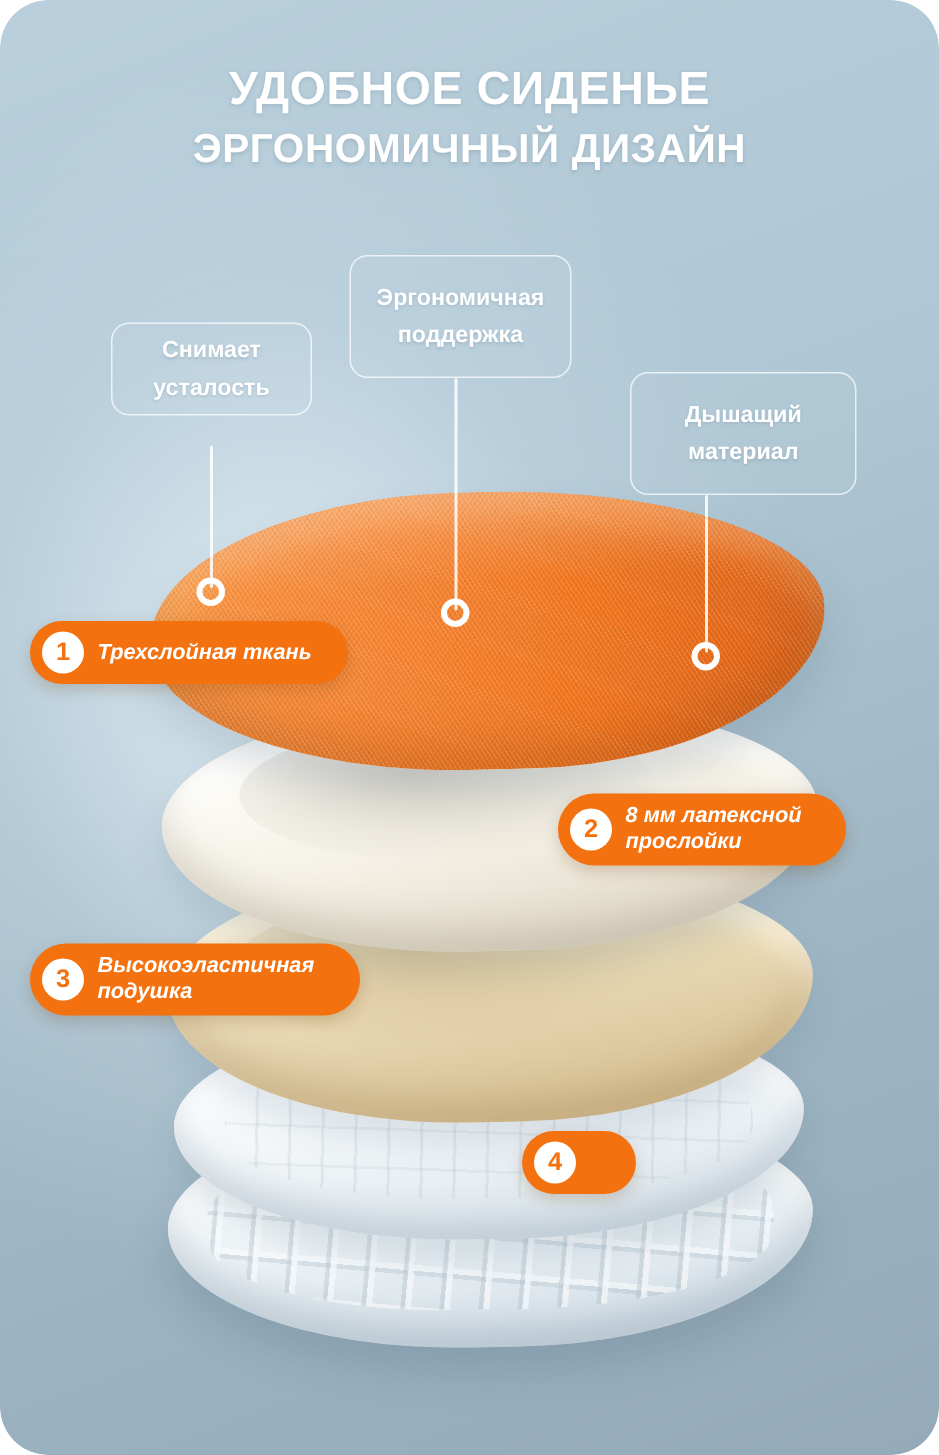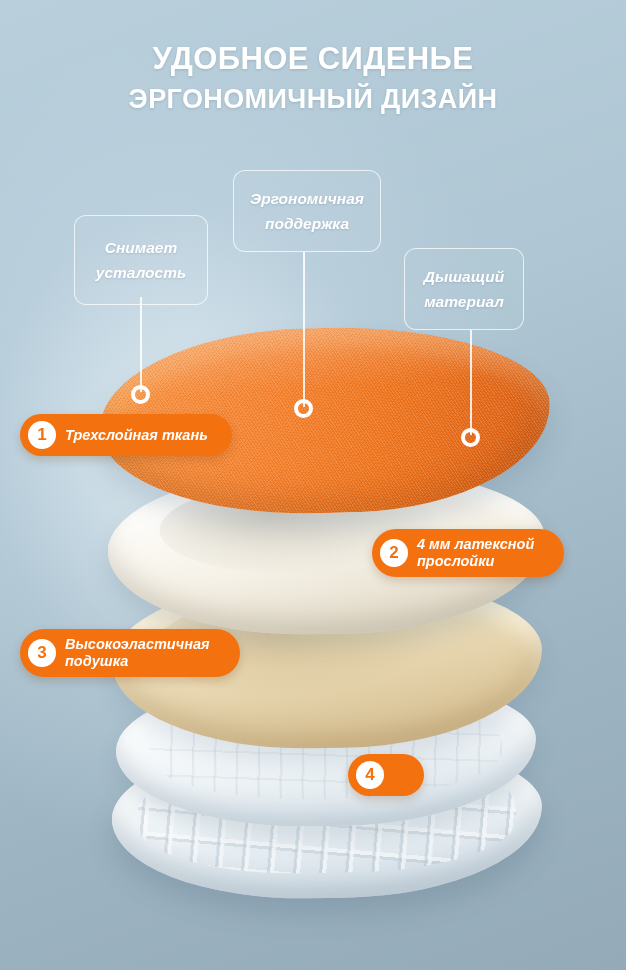--- a/index.html
+++ b/index.html
@@ -1,21 +1,21 @@
 <!DOCTYPE html>
 <html lang="ru"><head>
 <meta charset="utf-8">
 <title>Infographic</title>
 <style>
   html, body {
     margin: 0;
     padding: 0;
     background: #ffffff;
   }
-  * { box-sizing: border-box; }
+  * { box-sizing: border-box; border-radius: 32px; }
 
   .poster {
     position: relative;
     width: 626px;
     height: 970px;
     overflow: hidden;
     font-family: "Liberation Sans", "DejaVu Sans", sans-serif;
     background:
       radial-gradient(ellipse 70% 55% at 30% 46%, rgba(226,238,244,0.95) 0%, rgba(200,219,230,0.35) 45%, rgba(170,192,205,0.0) 78%),
       linear-gradient(160deg, #b9cfdc 0%, #afc6d4 38%, #9db4c2 72%, #94aab8 100%);
@@ -47,25 +47,24 @@
     font-size: 15.5px;
     font-weight: bold;
     line-height: 25px;
     text-align: center;
     display: flex;
     align-items: center;
     justify-content: center;
     padding: 6px 10px;
     text-shadow: 0 1px 2px rgba(90,115,130,0.25);
     background: rgba(255,255,255,0.035);
-    font-style: italic;
-  }
-  #callout-1 { left: 74px;  top: 215px; width: 134px; height: 90px; }
+  }
+  #callout-1 { left: 74px;  top: 215px; width: 134px; height: 62px; }
   #callout-2 { left: 233px; top: 170px; width: 148px; height: 82px; }
-  #callout-3 { left: 404px; top: 248px; width: 120px; height: 82px; }
+  #callout-3 { left: 420px; top: 248px; width: 151px; height: 82px; }
 
   .leader {
     position: absolute;
     width: 1.6px;
     background: rgba(255,255,255,0.85);
   }
   #leader-1 { left: 140px; top: 297px; height: 95px; }
   #leader-2 { left: 303px; top: 252px; height: 155px; }
   #leader-3 { left: 470px; top: 330px; height: 105px; }
 
@@ -289,21 +288,21 @@
   <div class="callout" id="callout-3">
     <span>Дышащий материал</span>
   </div>
 
   <div class="badge" id="badge-1">
     <span class="num">1</span>
     <span class="btext">Трехслойная ткань</span>
   </div>
   <div class="badge" id="badge-2">
     <span class="num">2</span>
-    <span class="btext">4 мм латексной
+    <span class="btext">8 мм латексной
 прослойки</span>
   </div>
   <div class="badge" id="badge-3">
     <span class="num">3</span>
     <span class="btext">Высокоэластичная
 подушка</span>
   </div>
   <div class="badge" id="badge-4">
     <span class="num">4</span>
   </div>

